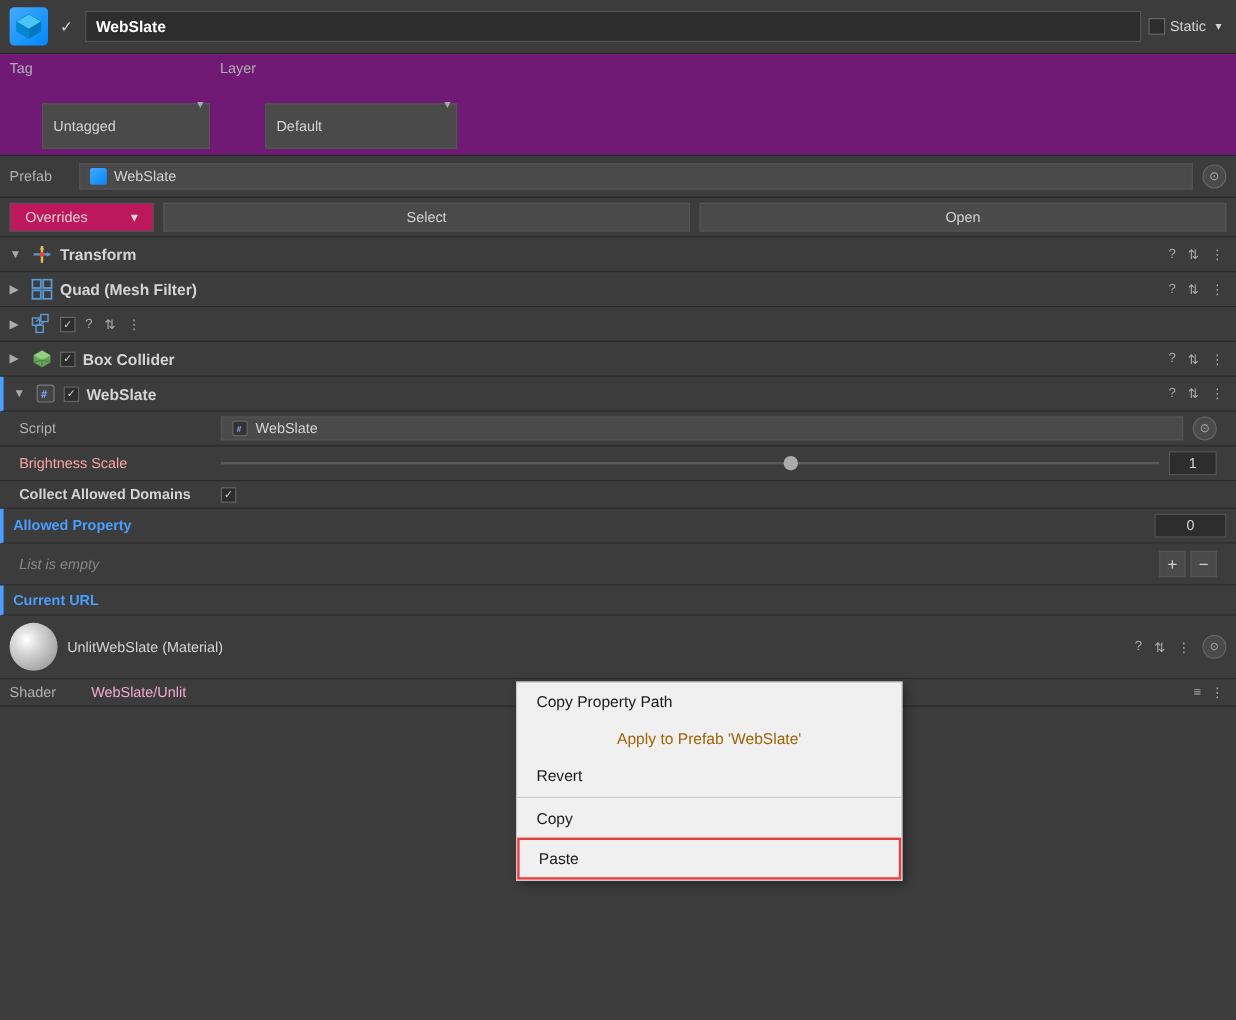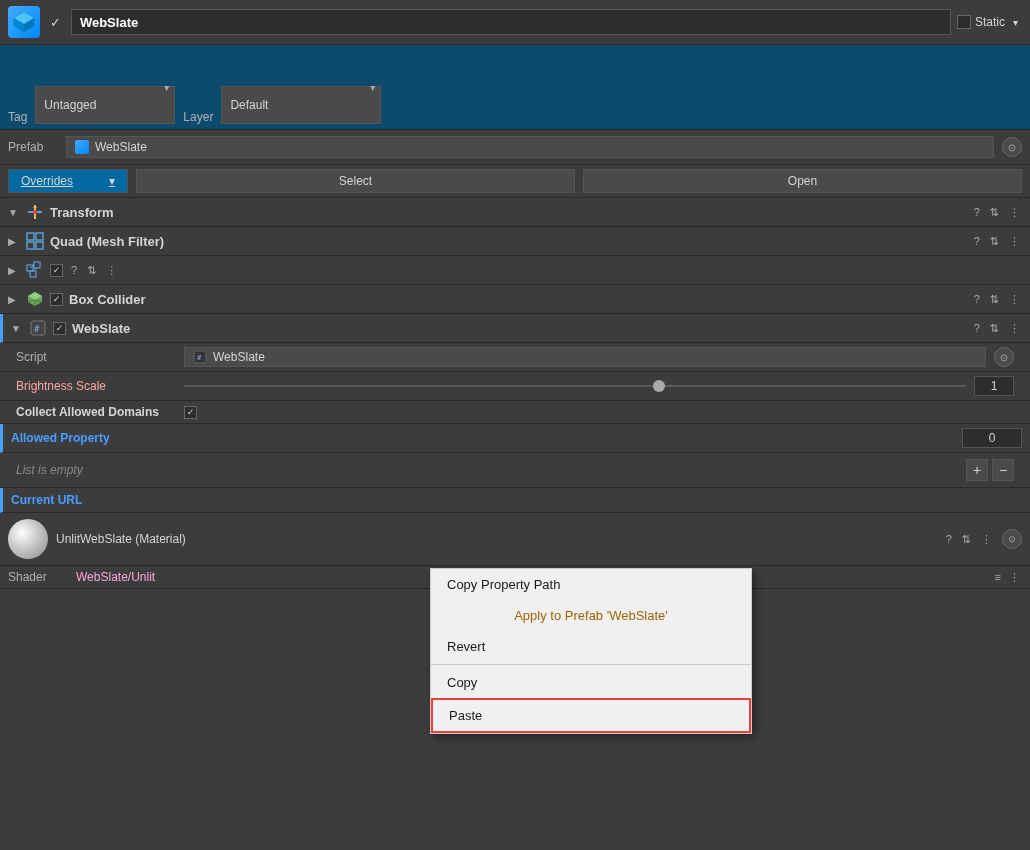--- a/index.html
+++ b/index.html
@@ -67,24 +67,24 @@
       border: none;
       color: #d4d4d4;
       cursor: pointer;
       padding: 2px 4px;
       font-size: 10px;
     }
 
     
     .tag-layer-row {
       display: flex;
-      align-items: flex-end;
+      align-items: flex-start;
       padding: 5px 8px;
       gap: 8px;
-      background: #0c4a6e;
+      background: #701a75;
       border-bottom: 1px solid #2a2a2a;
     }
     .tag-label, .layer-label { color: #b0b0b0; font-size: 12px; }
     .dropdown-select {
       background: #4a4a4a;
       border: 1px solid #555;
       color: #d4d4d4;
       font-size: 12px;
       padding: 3px 24px 3px 8px;
       height: 38px;
@@ -153,33 +153,32 @@
     
     .override-row {
       display: flex;
       align-items: center;
       padding: 4px 8px;
       gap: 8px;
       background: #3c3c3c;
       border-bottom: 1px solid #2a2a2a;
     }
     .overrides-btn {
-      background: #0369a1;
+      background: #be185d;
       border: 1px solid #555;
       color: #d4d4d4;
       font-size: 12px;
       padding: 3px 12px;
       height: 24px;
       cursor: pointer;
       display: flex;
       align-items: center;
       gap: 4px;
       min-width: 120px;
       justify-content: space-between;
-      text-decoration: underline;
     }
     .select-btn, .open-btn {
       flex: 1;
       background: #4a4a4a;
       border: 1px solid #555;
       color: #d4d4d4;
       font-size: 12px;
       height: 24px;
       cursor: pointer;
     }

